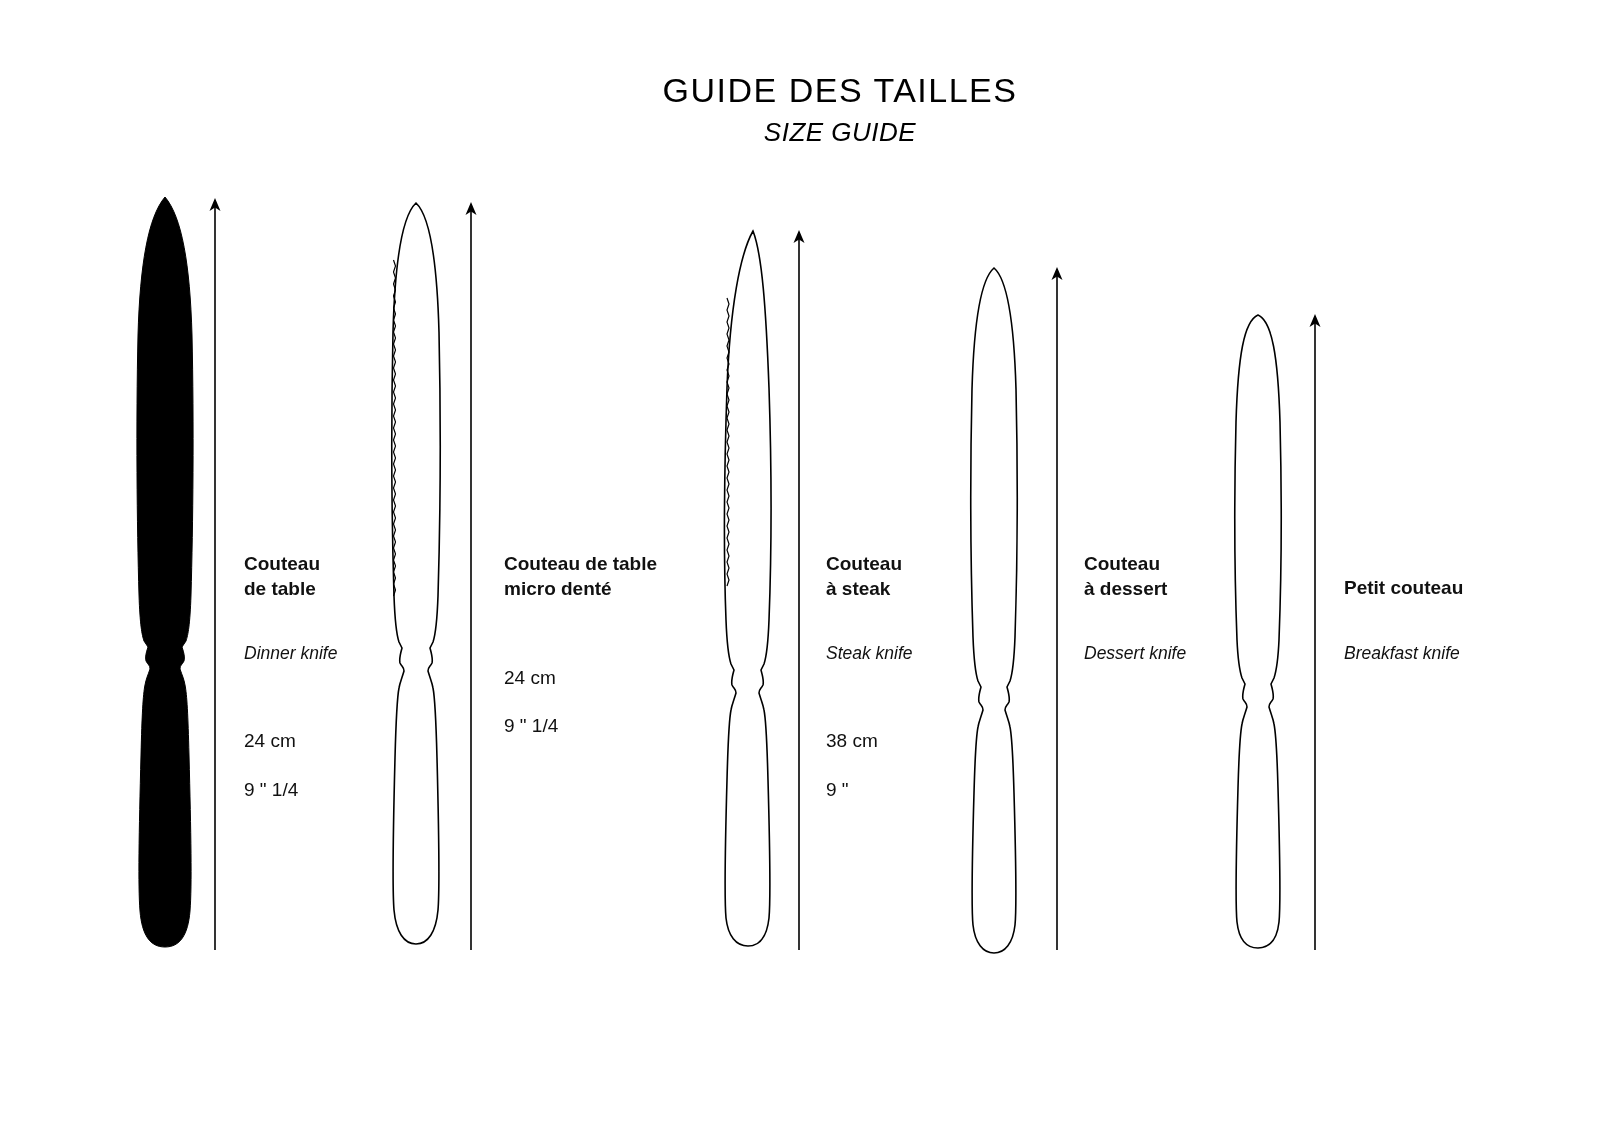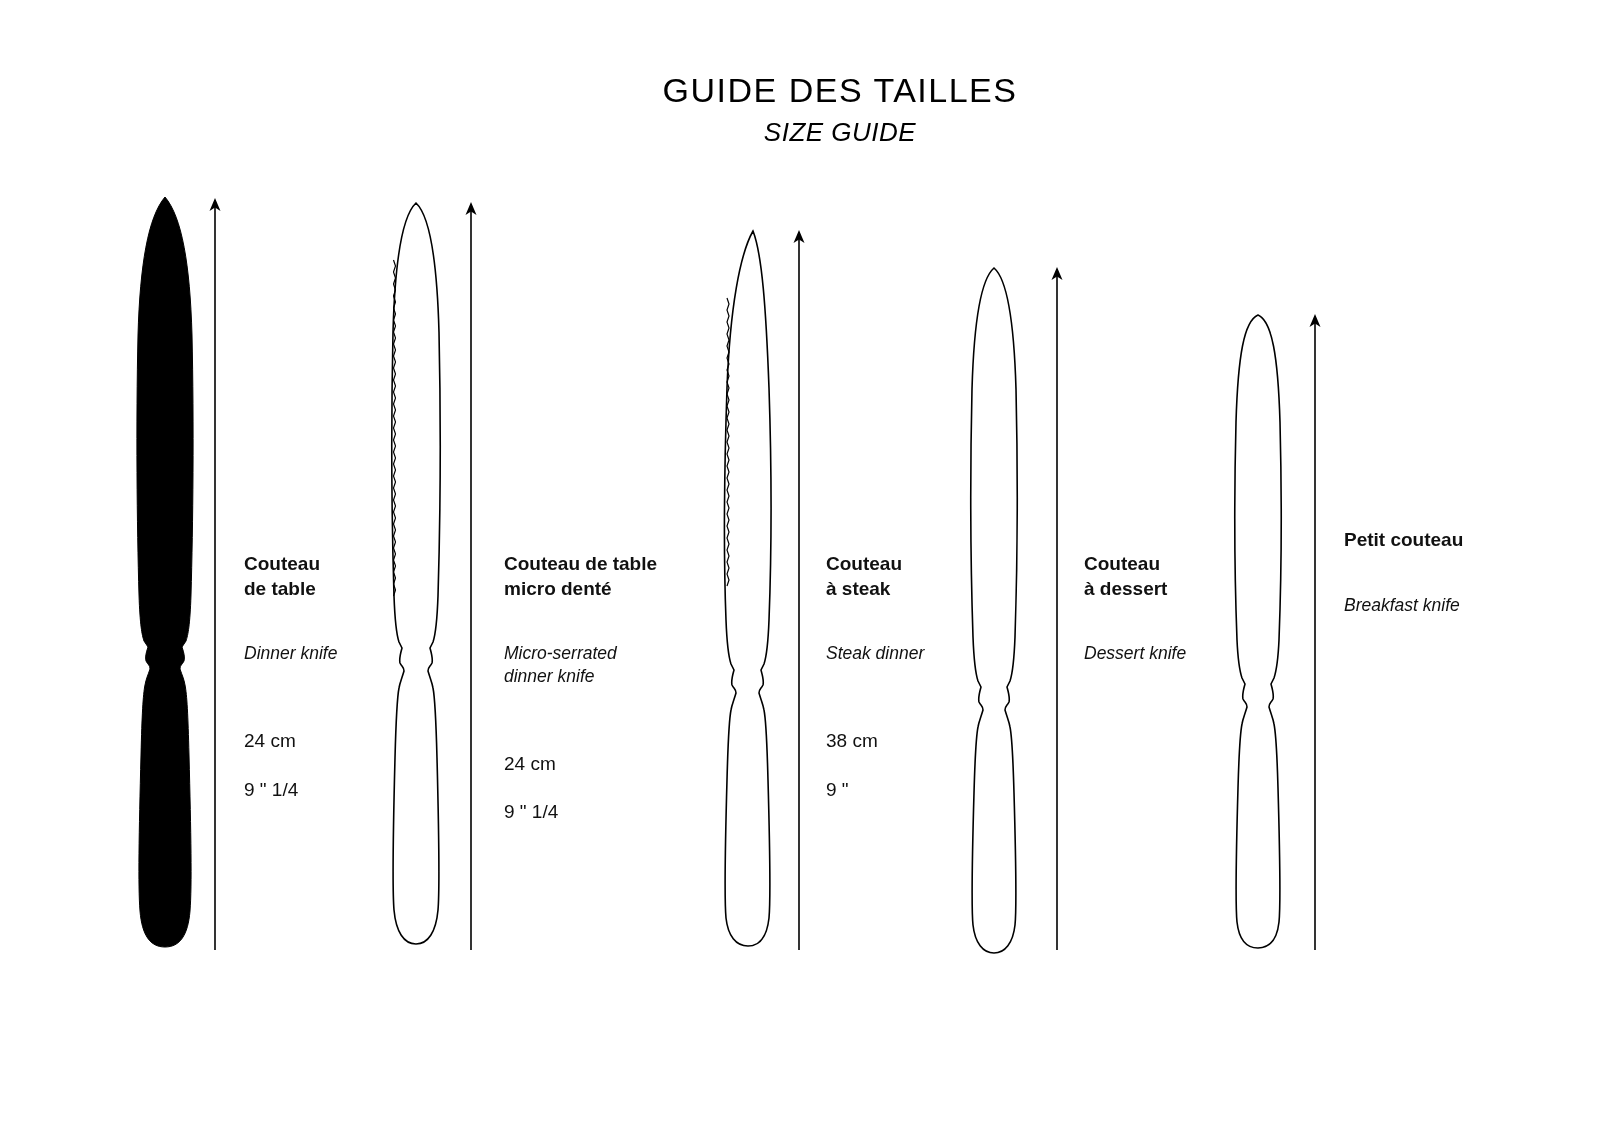--- a/index.html
+++ b/index.html
@@ -184,22 +184,20 @@
     <div class="measure" style="left:464px; top:202px;">
       <svg width="14" height="748" viewBox="0 0 14 748">
         <line x1="7" y1="8" x2="7" y2="748" stroke="#000" stroke-width="1.6"></line>
         <path d="M7 0 L1.5 13 L7 9.5 L12.5 13 Z" fill="#000"></path>
       </svg>
     </div>
 
     <div class="caption" style="left:504px; top:528px; width:180px;">
       <span class="fr">Couteau de table
 micro denté</span>
-      <span class="en">Micro-serrated
-dinner knife</span>
       <span class="dims">
         <span class="cm">24 cm</span>
         <span class="inch">9 " 1/4</span>
       </span>
     </div>
   </div>
 
   <div class="knife-col" style="left:0;">
 
     <div class="knife-art" style="left:710px; top:228px;">
@@ -235,21 +233,21 @@
     <div class="measure" style="left:792px; top:230px;">
       <svg width="14" height="720" viewBox="0 0 14 720">
         <line x1="7" y1="8" x2="7" y2="720" stroke="#000" stroke-width="1.6"></line>
         <path d="M7 0 L1.5 13 L7 9.5 L12.5 13 Z" fill="#000"></path>
       </svg>
     </div>
 
     <div class="caption" style="left:826px; top:528px; width:170px;">
       <span class="fr">Couteau
 à steak</span>
-      <span class="en">Steak dinner</span>
+      <span class="en">Steak knife</span>
       <span class="dims">
         <span class="cm">38 cm</span>
         <span class="inch">9 "</span>
       </span>
     </div>
   </div>
 
   <div class="knife-col" style="left:0;">
 
     <div class="knife-art" style="left:958px; top:265px;">
@@ -320,19 +318,19 @@
       </svg>
     </div>
 
     <div class="measure" style="left:1308px; top:314px;">
       <svg width="14" height="636" viewBox="0 0 14 636">
         <line x1="7" y1="8" x2="7" y2="636" stroke="#000" stroke-width="1.6"></line>
         <path d="M7 0 L1.5 13 L7 9.5 L12.5 13 Z" fill="#000"></path>
       </svg>
     </div>
 
-    <div class="caption" style="left:1344px; top:504px; width:180px;">
+    <div class="caption" style="left:1344px; top:552px; width:180px;">
       <span class="fr">Petit couteau</span>
       <span class="en">Breakfast knife</span>
     </div>
   </div>
 
 </div>
 
 </body></html>

